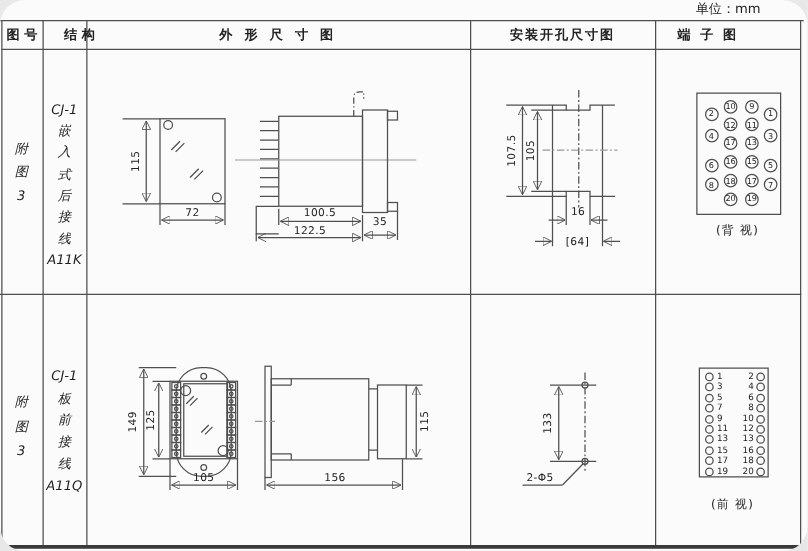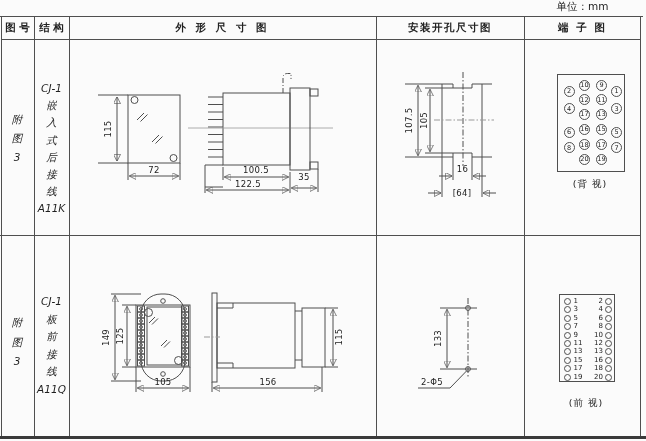--- a/index.html
+++ b/index.html
@@ -1,17 +1,17 @@
 <!DOCTYPE html>
 <html><head>
 <meta charset="utf-8">
 <style>
   html,body{margin:0;padding:0;background:#e8e8e8;}
   .page{position:relative;width:646px;height:441px;background:#fbfbfb;overflow:hidden;
-        font-family:"DejaVu Sans","Liberation Sans",sans-serif;color:#1f1f1f;}
+        font-family:"DejaVu Sans","Liberation Sans",sans-serif;color:#1f1f1f;border-radius:20px;}
   .hl{position:absolute;height:1px;background:#4f4f4f;}
   .vl{position:absolute;width:1px;background:#4f4f4f;}
   .hcell{position:absolute;top:16px;height:23px;display:flex;align-items:center;justify-content:center;
          font-size:10.5px;color:#222;white-space:nowrap;font-weight:bold;}
   .unit{position:absolute;left:524px;top:0;width:117px;height:15px;text-align:center;font-size:10.5px;}
   .stack{position:absolute;text-align:center;font-size:10.5px;font-style:italic;}
   .stack div{white-space:nowrap;}
   .figno1{left:2px;top:110px;width:30px;line-height:19px;}
   .struct1{left:35px;top:80px;width:33px;line-height:17.2px;}
   .figno2{left:2px;top:313px;width:30px;line-height:19.5px;}
@@ -40,24 +40,24 @@
   <div class="hl" style="top:235px;left:0;width:641px"></div>
   <div class="hl" style="top:436px;left:0;width:646px;height:2.5px;background:#3a3a3a"></div>
   <div class="vl" style="left:1px;top:16px;height:420px"></div>
   <div class="vl" style="left:34px;top:16px;height:420px"></div>
   <div class="vl" style="left:69px;top:16px;height:420px"></div>
   <div class="vl" style="left:376px;top:16px;height:420px"></div>
   <div class="vl" style="left:524px;top:16px;height:420px"></div>
   <div class="vl" style="left:640px;top:16px;height:420px"></div>
 
   <div class="hcell" style="left:1px;width:33px">图 号</div>
-  <div class="hcell" style="left:34px;width:35px">结 构</div>
+  <div class="hcell" style="left:46px;width:35px">结 构</div>
   <div class="hcell" style="left:376px;width:148px;letter-spacing:1.5px">安装开孔尺寸图</div>
   <div class="hcell" style="left:69px;width:307px;letter-spacing:3px">外 形 尺 寸 图</div>
-  <div class="hcell" style="left:524px;width:117px;letter-spacing:2px">端 子 图</div>
+  <div class="hcell" style="left:508px;width:117px;letter-spacing:2px">端 子 图</div>
 
   <div class="stack figno1">
     <div>附</div>
     <div>图</div>
     <div>3</div>
   </div>
   <div class="stack struct1">
     <div>CJ-1</div>
     <div>嵌</div>
     <div>入</div>

